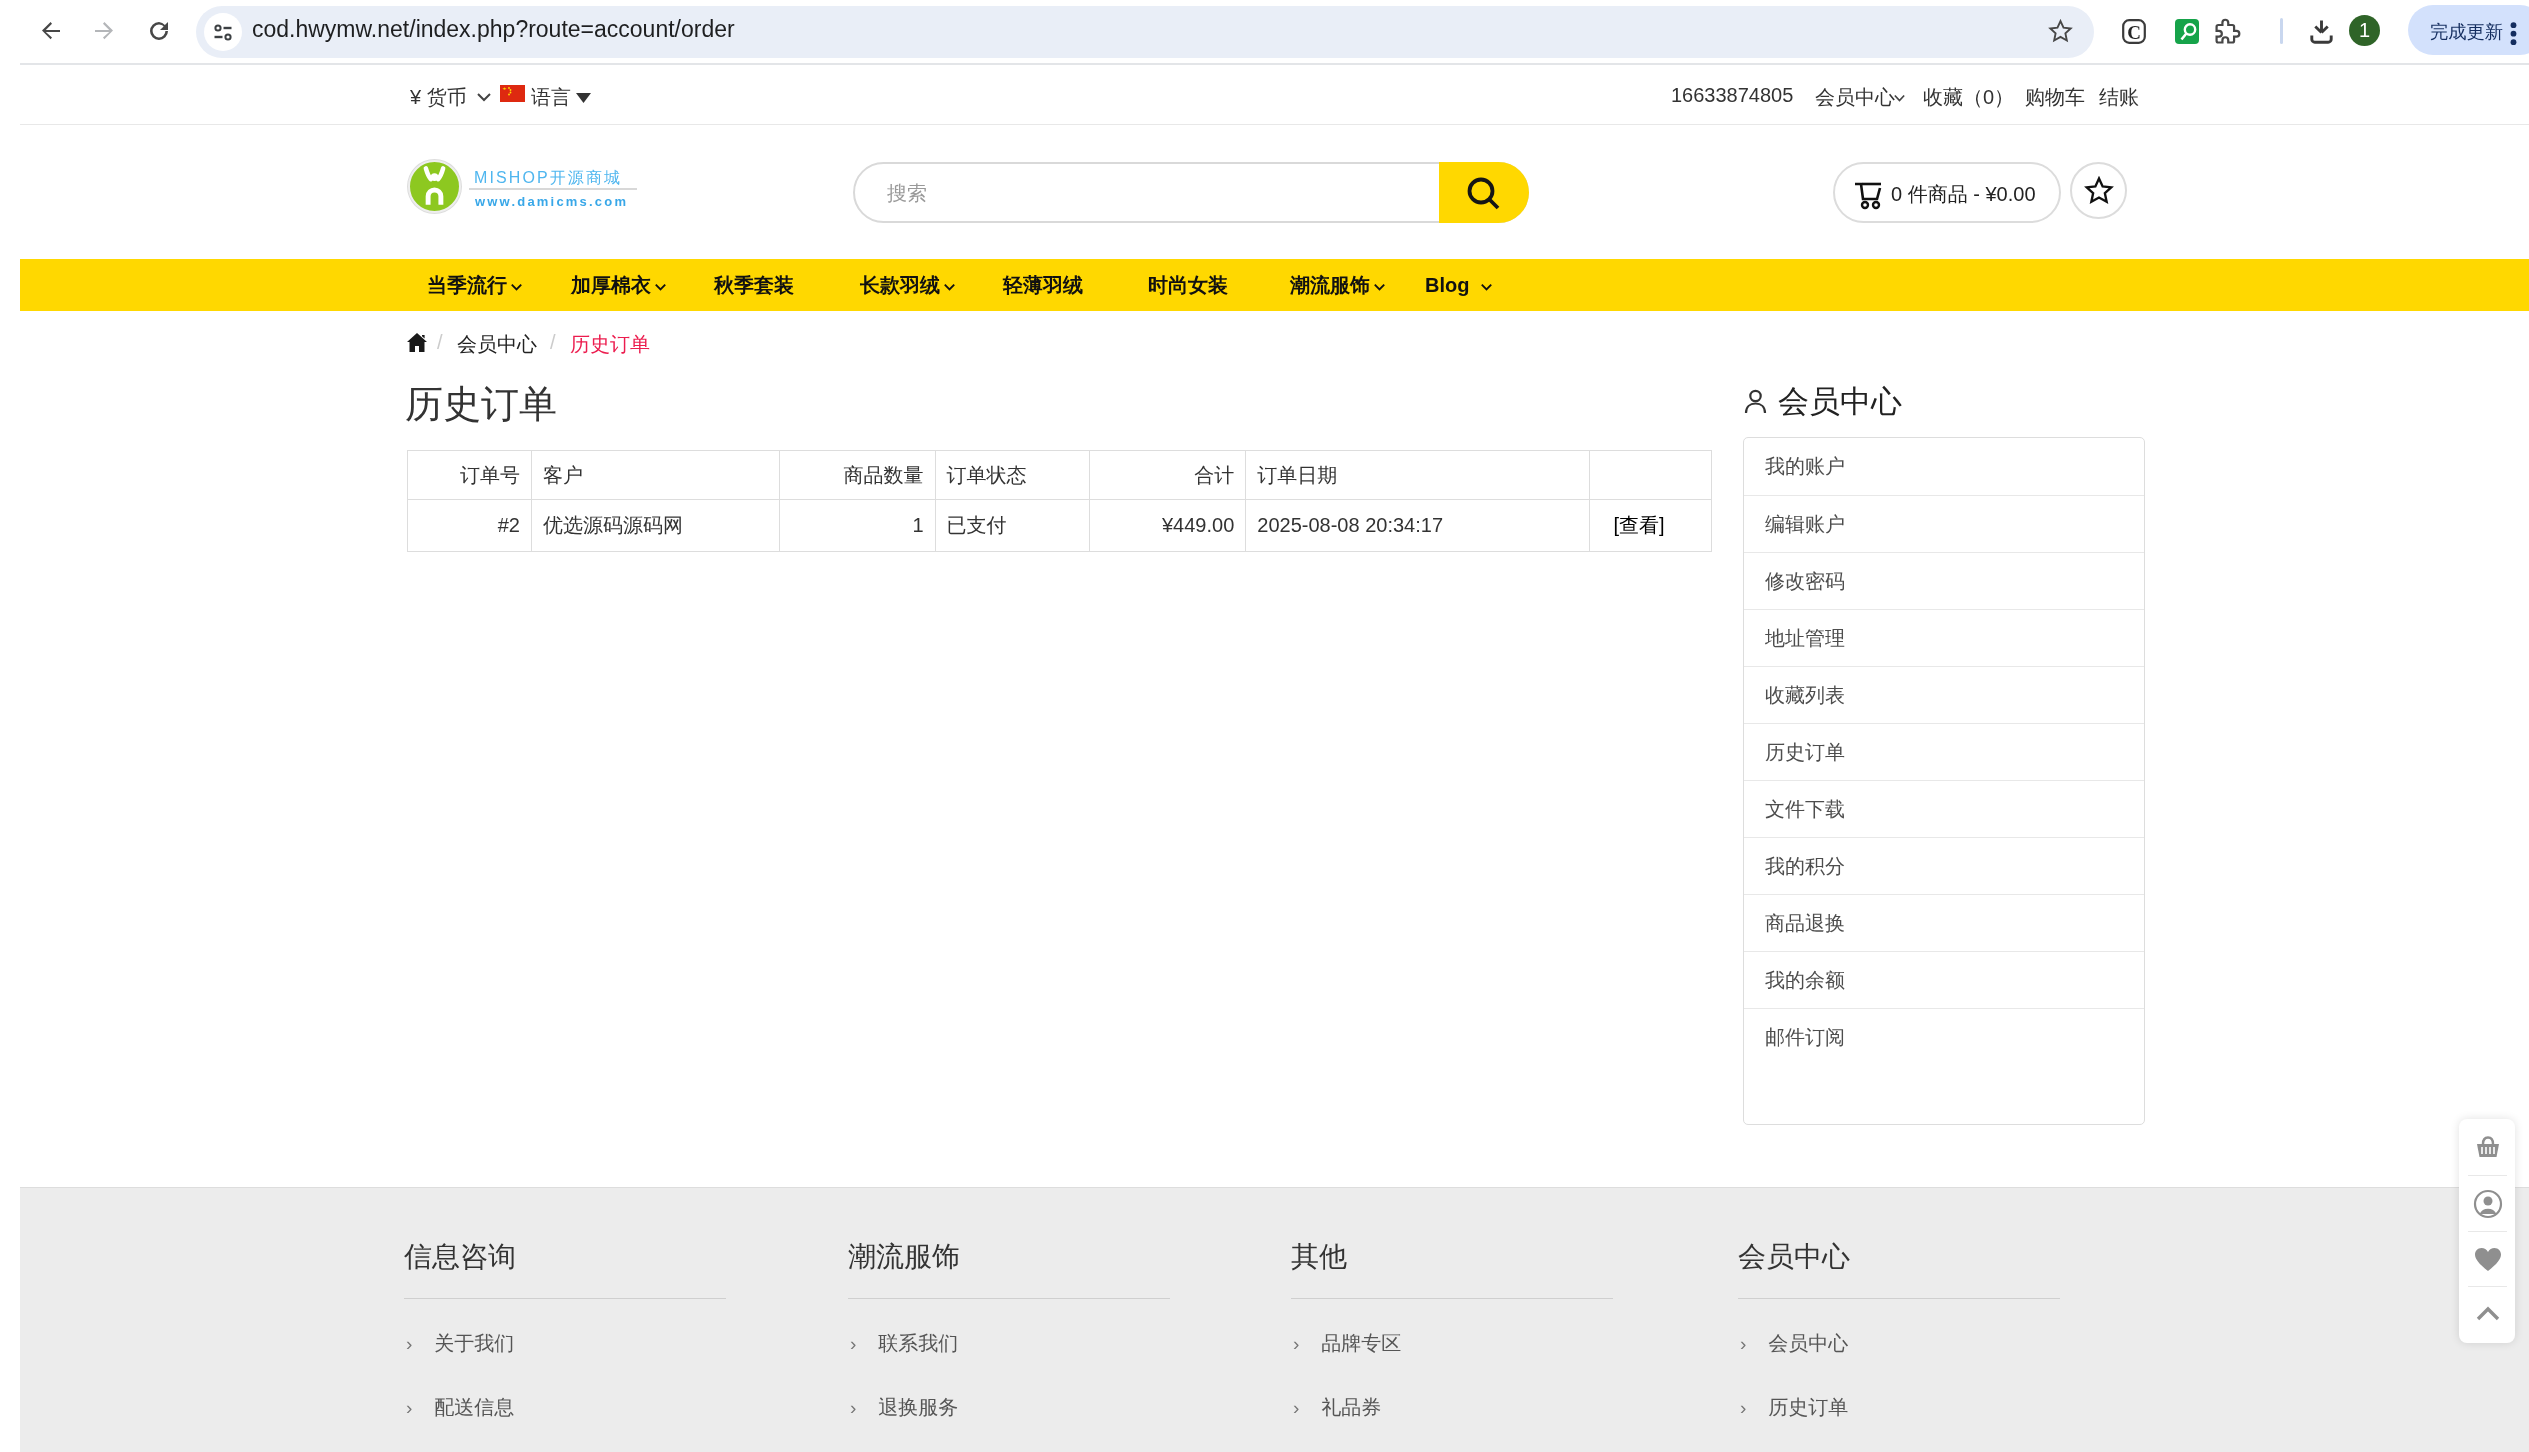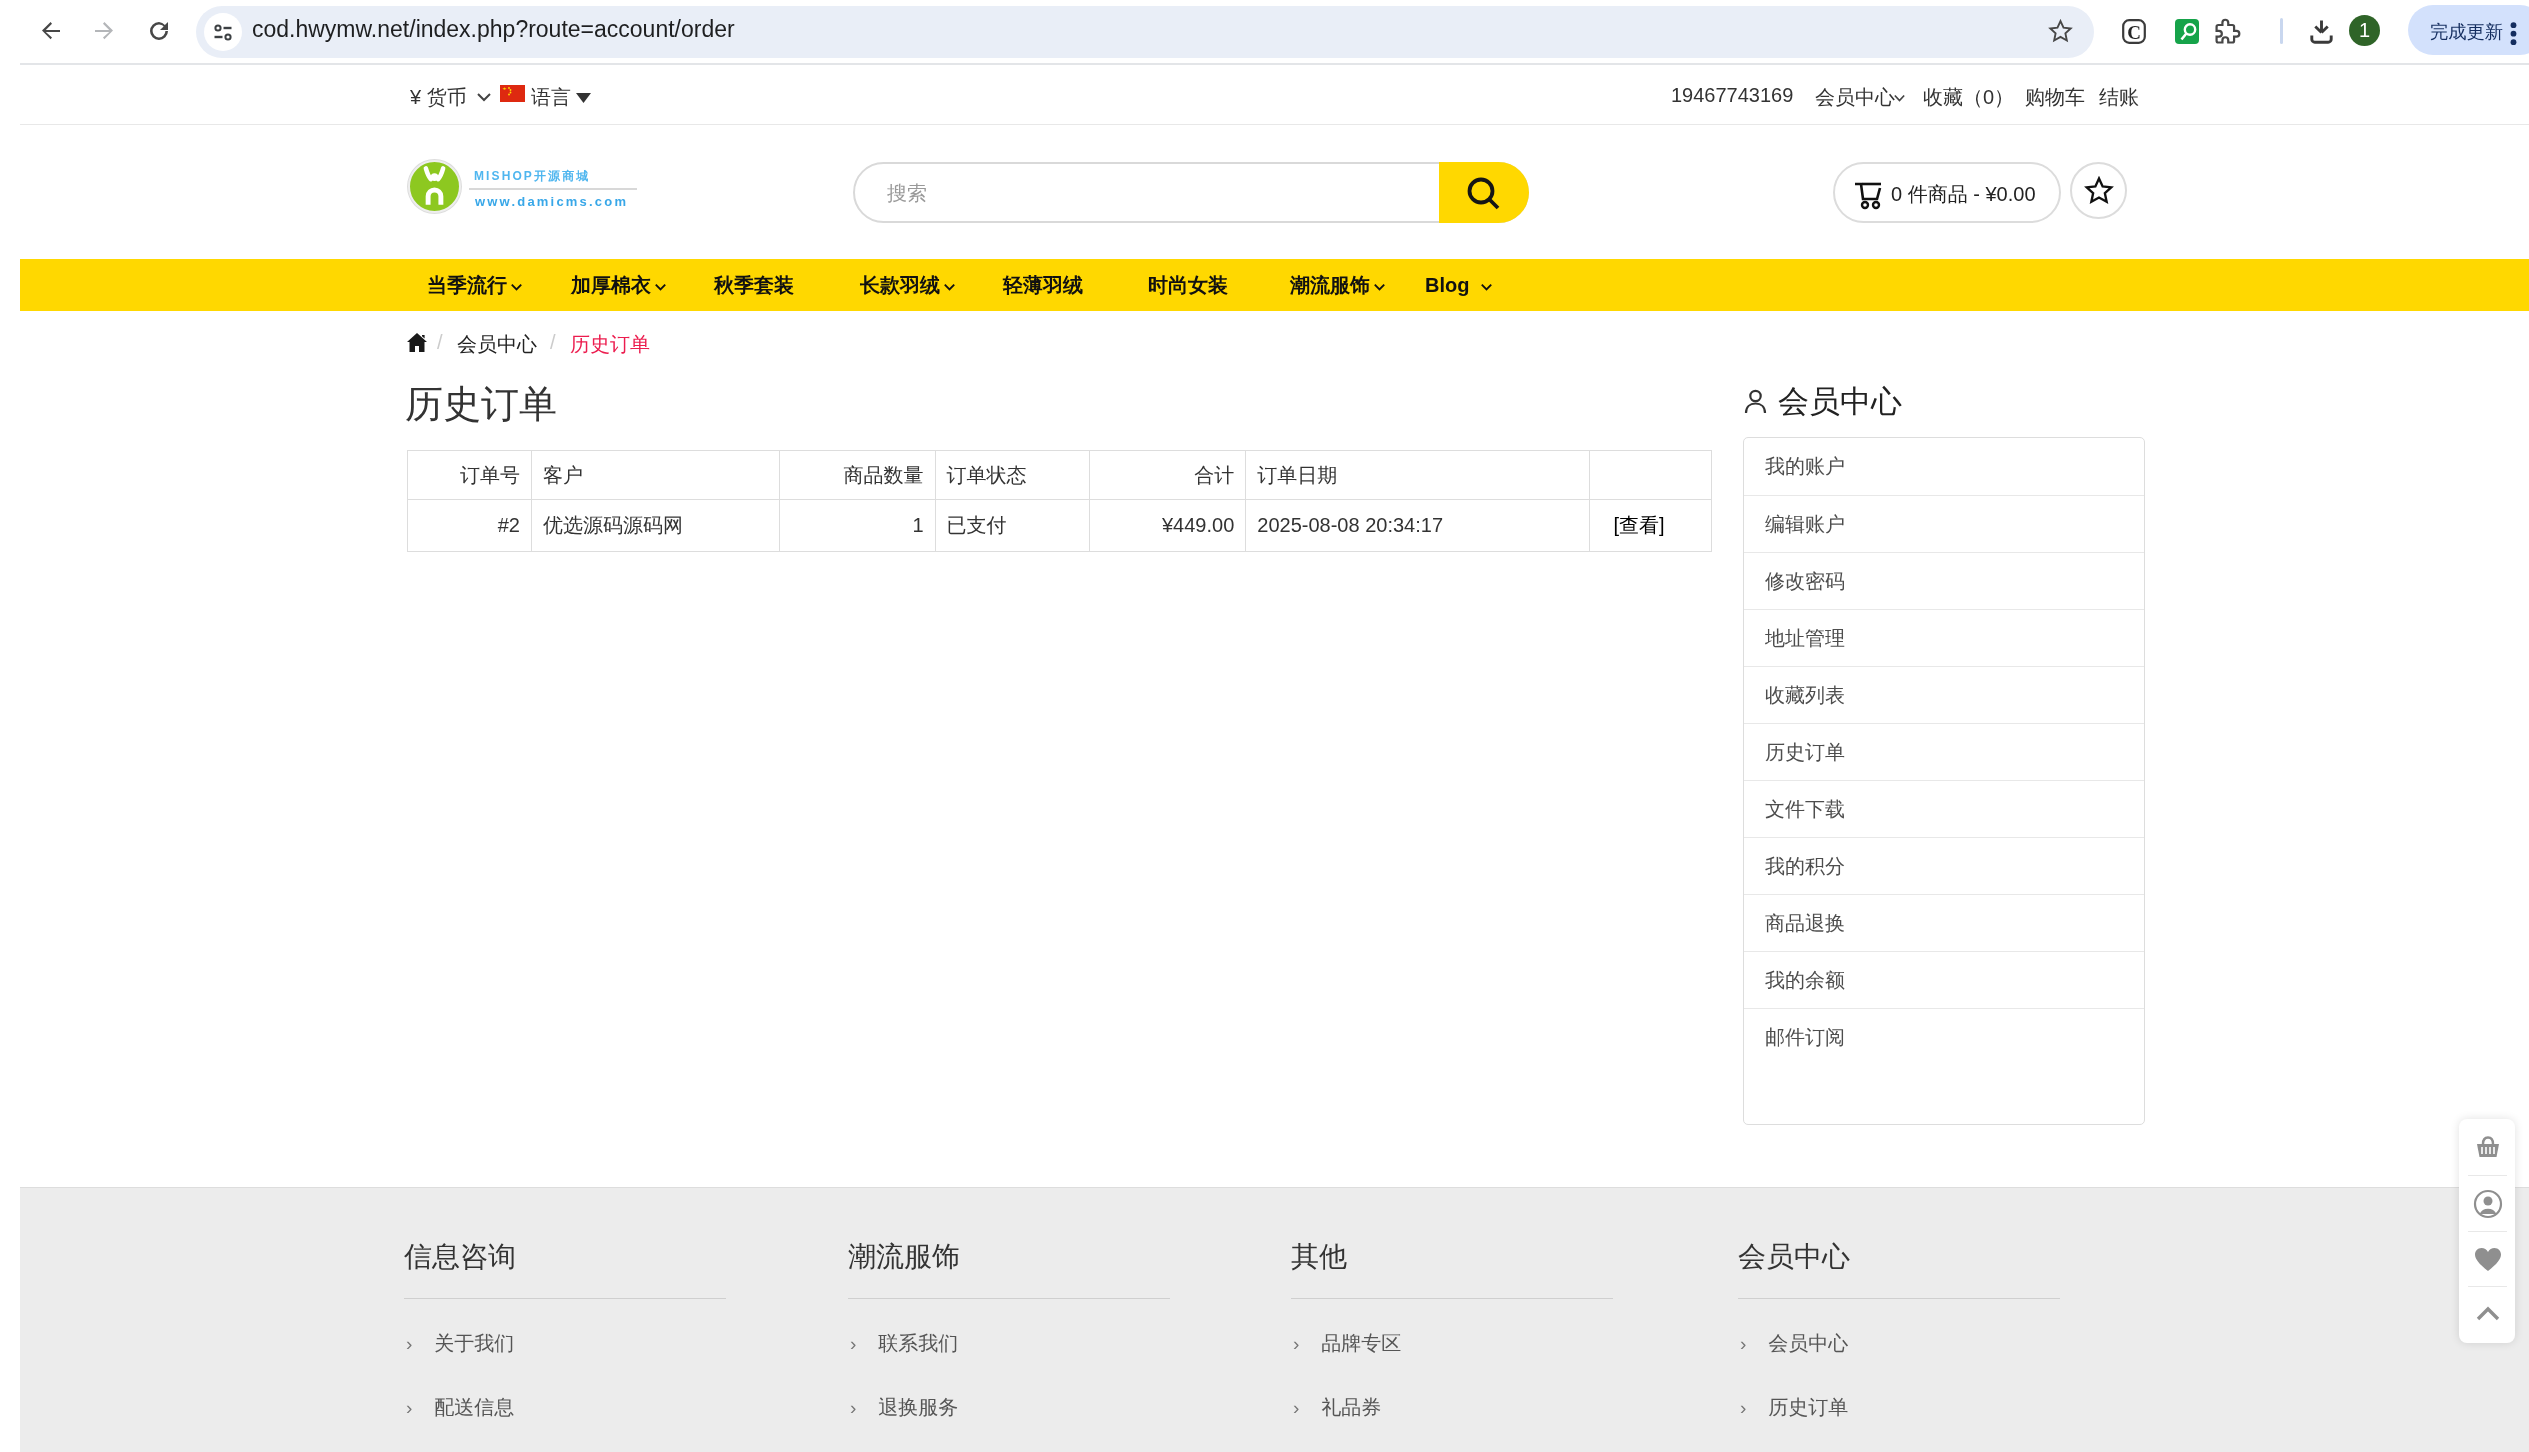--- a/index.html
+++ b/index.html
@@ -126,38 +126,38 @@
         <path d="M4.5 2l1 3.1L2.3 3.2h4.4L3.5 5.1z" fill="#ffde00"></path>
         <circle cx="9" cy="3" r="0.9" fill="#ffde00"></circle>
         <circle cx="10.5" cy="5" r="0.9" fill="#ffde00"></circle>
         <circle cx="10.5" cy="7.5" r="0.9" fill="#ffde00"></circle>
         <circle cx="9" cy="9.5" r="0.9" fill="#ffde00"></circle>
       </svg>
   <span class="abs" style="left:511px;top:19px">语言</span>
   <svg class="abs" style="left:556px;top:28px" width="15" height="10" viewBox="0 0 15 10">
         <path d="M0 0h15L7.5 10z" fill="#333"></path>
       </svg>
-  <span class="abs" style="left:1651px;top:19px">19467743169</span>
+  <span class="abs" style="left:1651px;top:19px">16633874805</span>
   <span class="abs" style="left:1795px;top:19px">会员中心</span>
   <svg class="abs" style="left:1874px;top:29px" width="11" height="9" viewBox="0 0 13 9">
         <path d="M1 1l5.5 6L12 1" fill="none" stroke="#444" stroke-width="2"></path>
       </svg>
   <span class="abs" style="left:1903px;top:19px">收藏（0）</span>
   <span class="abs" style="left:2005px;top:19px">购物车</span>
   <span class="abs" style="left:2079px;top:19px">结账</span>
 </div>
 
 <div id="header">
   <div class="abs" style="left:388px;top:33px;width:53px;height:53px;border-radius:50%;background:#8dc820;border:2px solid #eee;box-shadow:0 0 0 1px #ddd;"></div>
   <svg class="abs" style="left:388px;top:33px" width="53" height="53" viewBox="0 0 54 54">
     <circle cx="27" cy="17.5" r="3.9" fill="#fff"></circle>
     <path d="M18.2 8.5c1.4 5 3 8.5 5 11M35.8 8.5c-1.4 5-3 8.5-5 11" stroke="#fff" stroke-width="4.6" fill="none" stroke-linecap="round"></path>
     <path d="M20.5 45.5V37a6.5 6.5 0 0 1 13 0v8.5" stroke="#fff" stroke-width="5" fill="none"></path>
   </svg>
-  <div class="abs" style="left:454px;top:41px;font-size:12px;font-weight:bold;color:#4fb6ef;letter-spacing:2.1px;">MISHOP开源商城</div>
+  <div class="abs" style="left:454px;top:41px;font-size:16px;font-weight:normal;color:#4fb6ef;letter-spacing:2.1px;">MISHOP开源商城</div>
   <div class="abs" style="left:449px;top:61px;width:168px;height:2px;background:#d8d8d8;"></div>
   <div class="abs" style="left:455px;top:67px;font-size:13px;font-weight:bold;color:#38a7e8;letter-spacing:2.2px;">www.damicms.com</div>
   <div id="searchwrap">
     <span class="ph">搜索</span>
     <div id="searchbtn">
       <svg style="position:absolute;left:24px;top:11px" width="42" height="42" viewBox="0 0 42 42">
             <circle cx="18" cy="18" r="11.5" fill="none" stroke="#151515" stroke-width="3.8"></circle>
             <line x1="26.5" y1="26.5" x2="35" y2="35" stroke="#151515" stroke-width="3.8"></line>
           </svg>
     </div>

